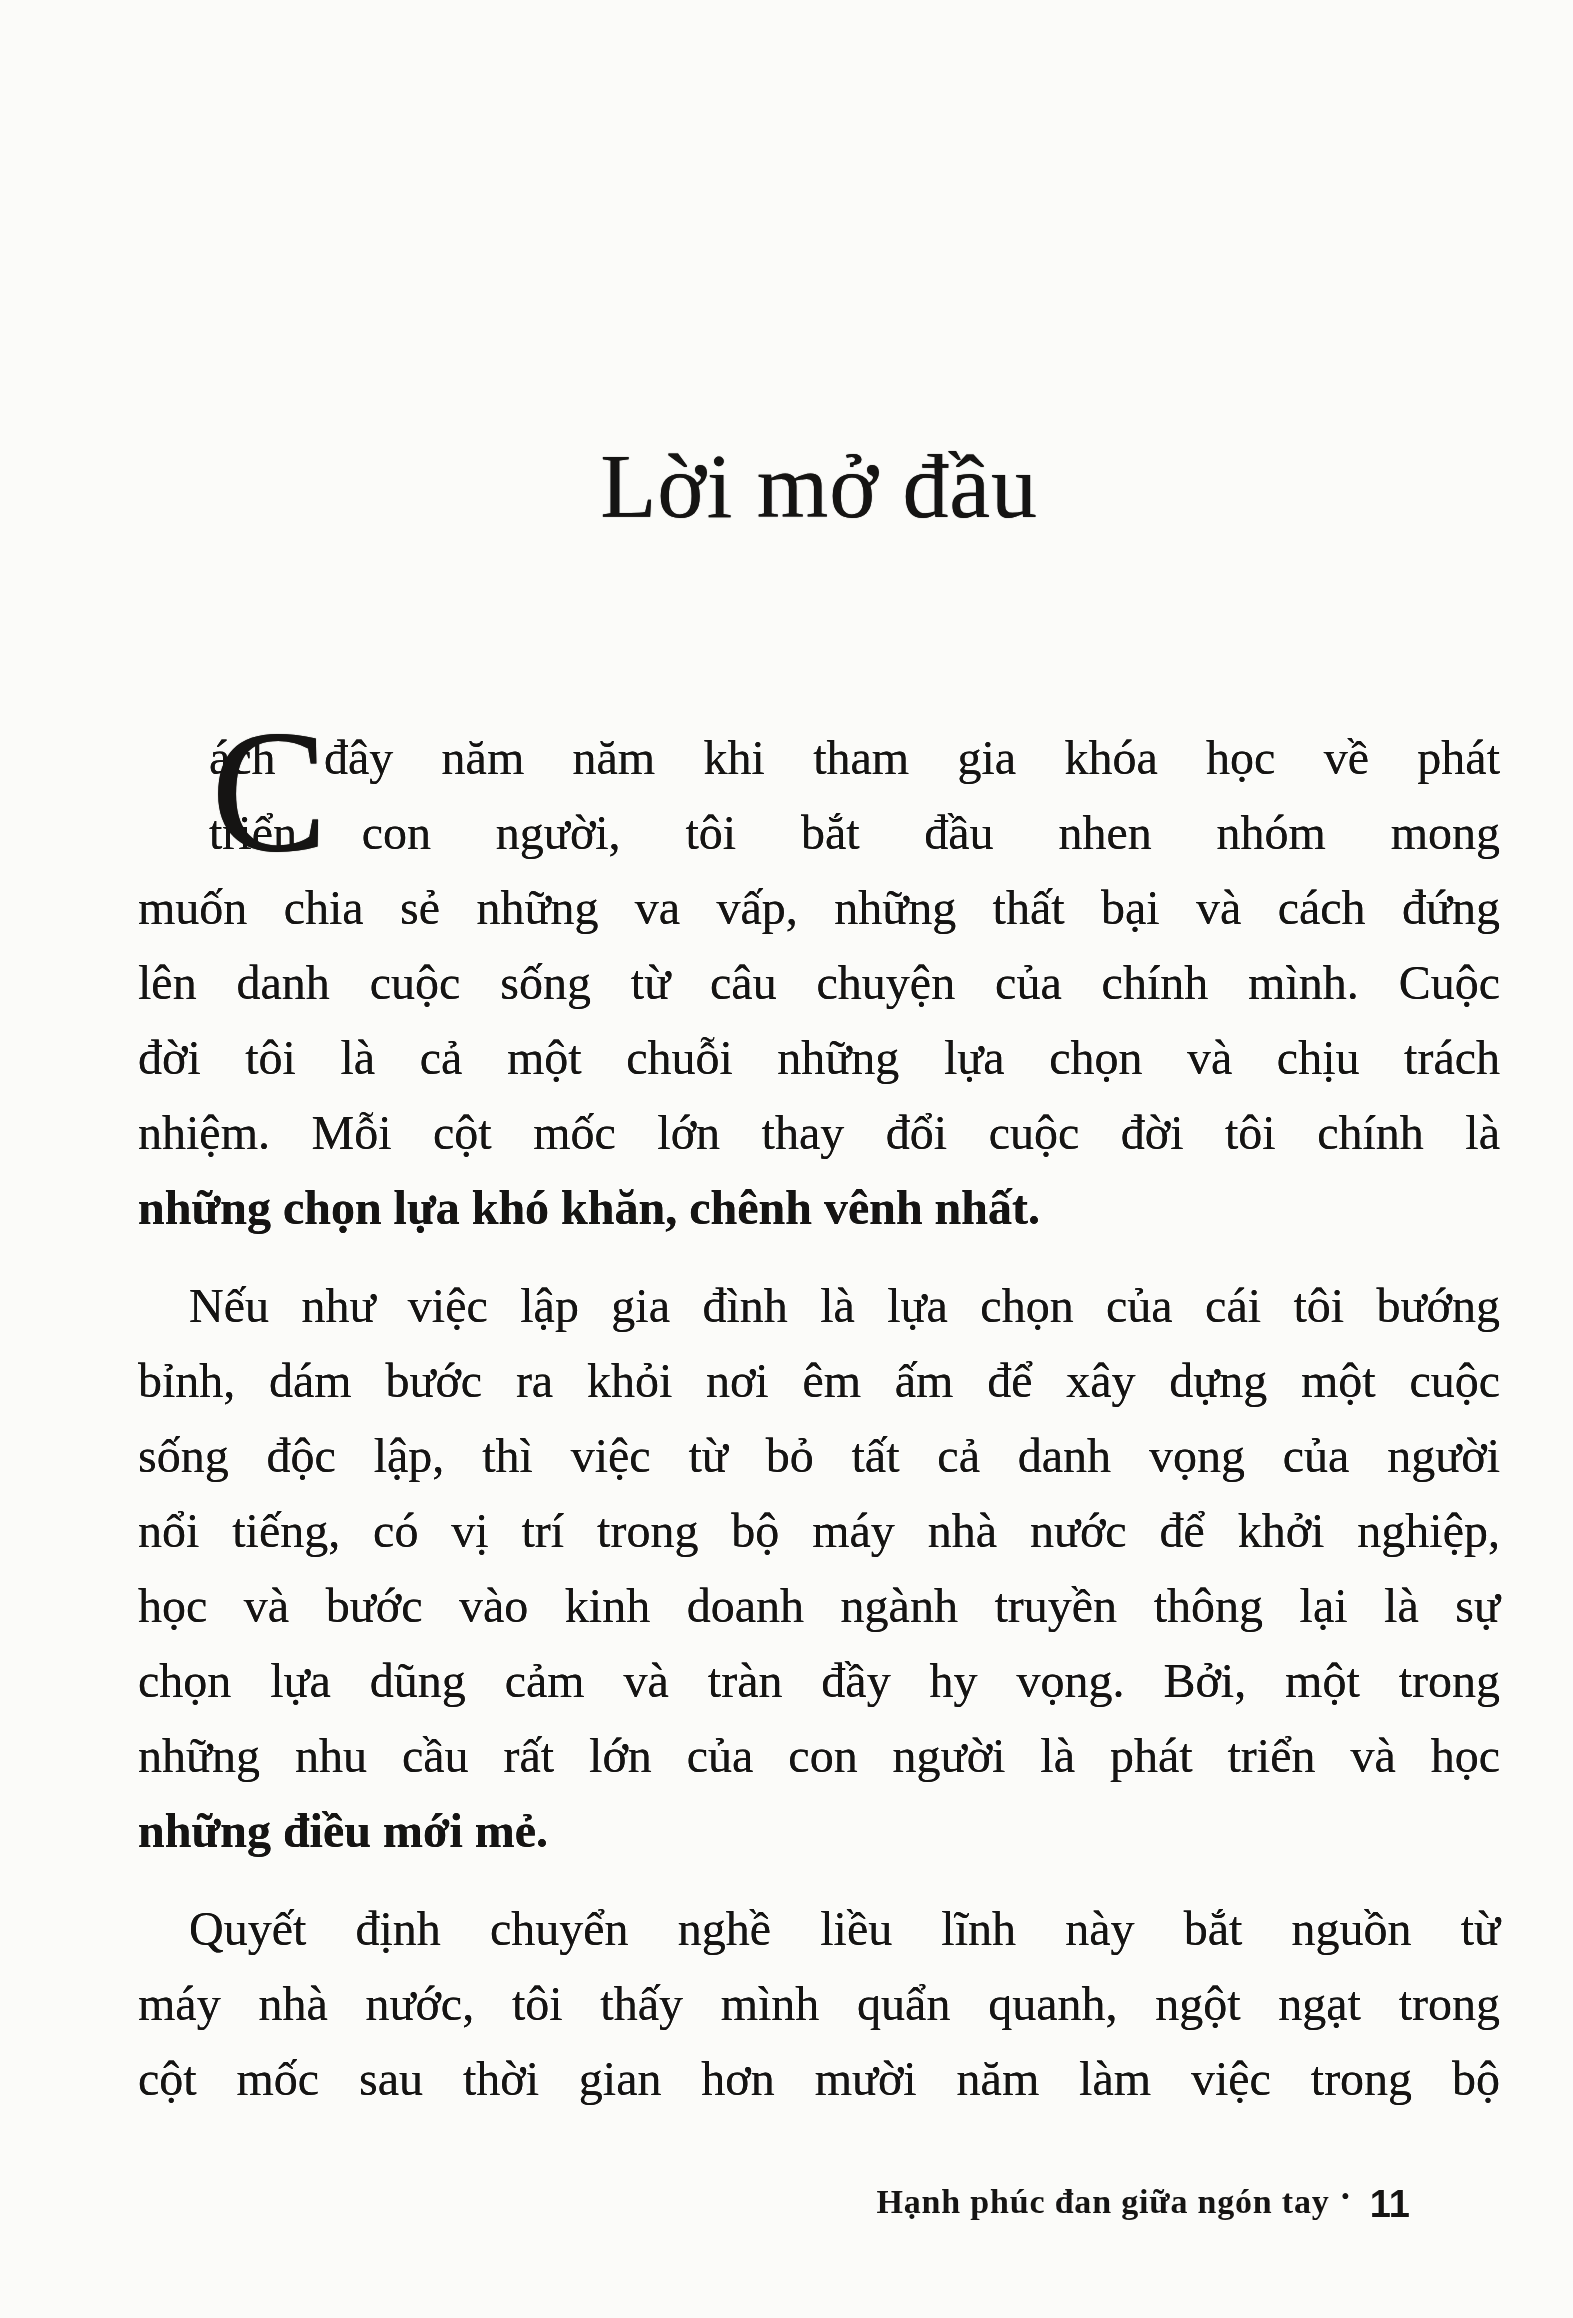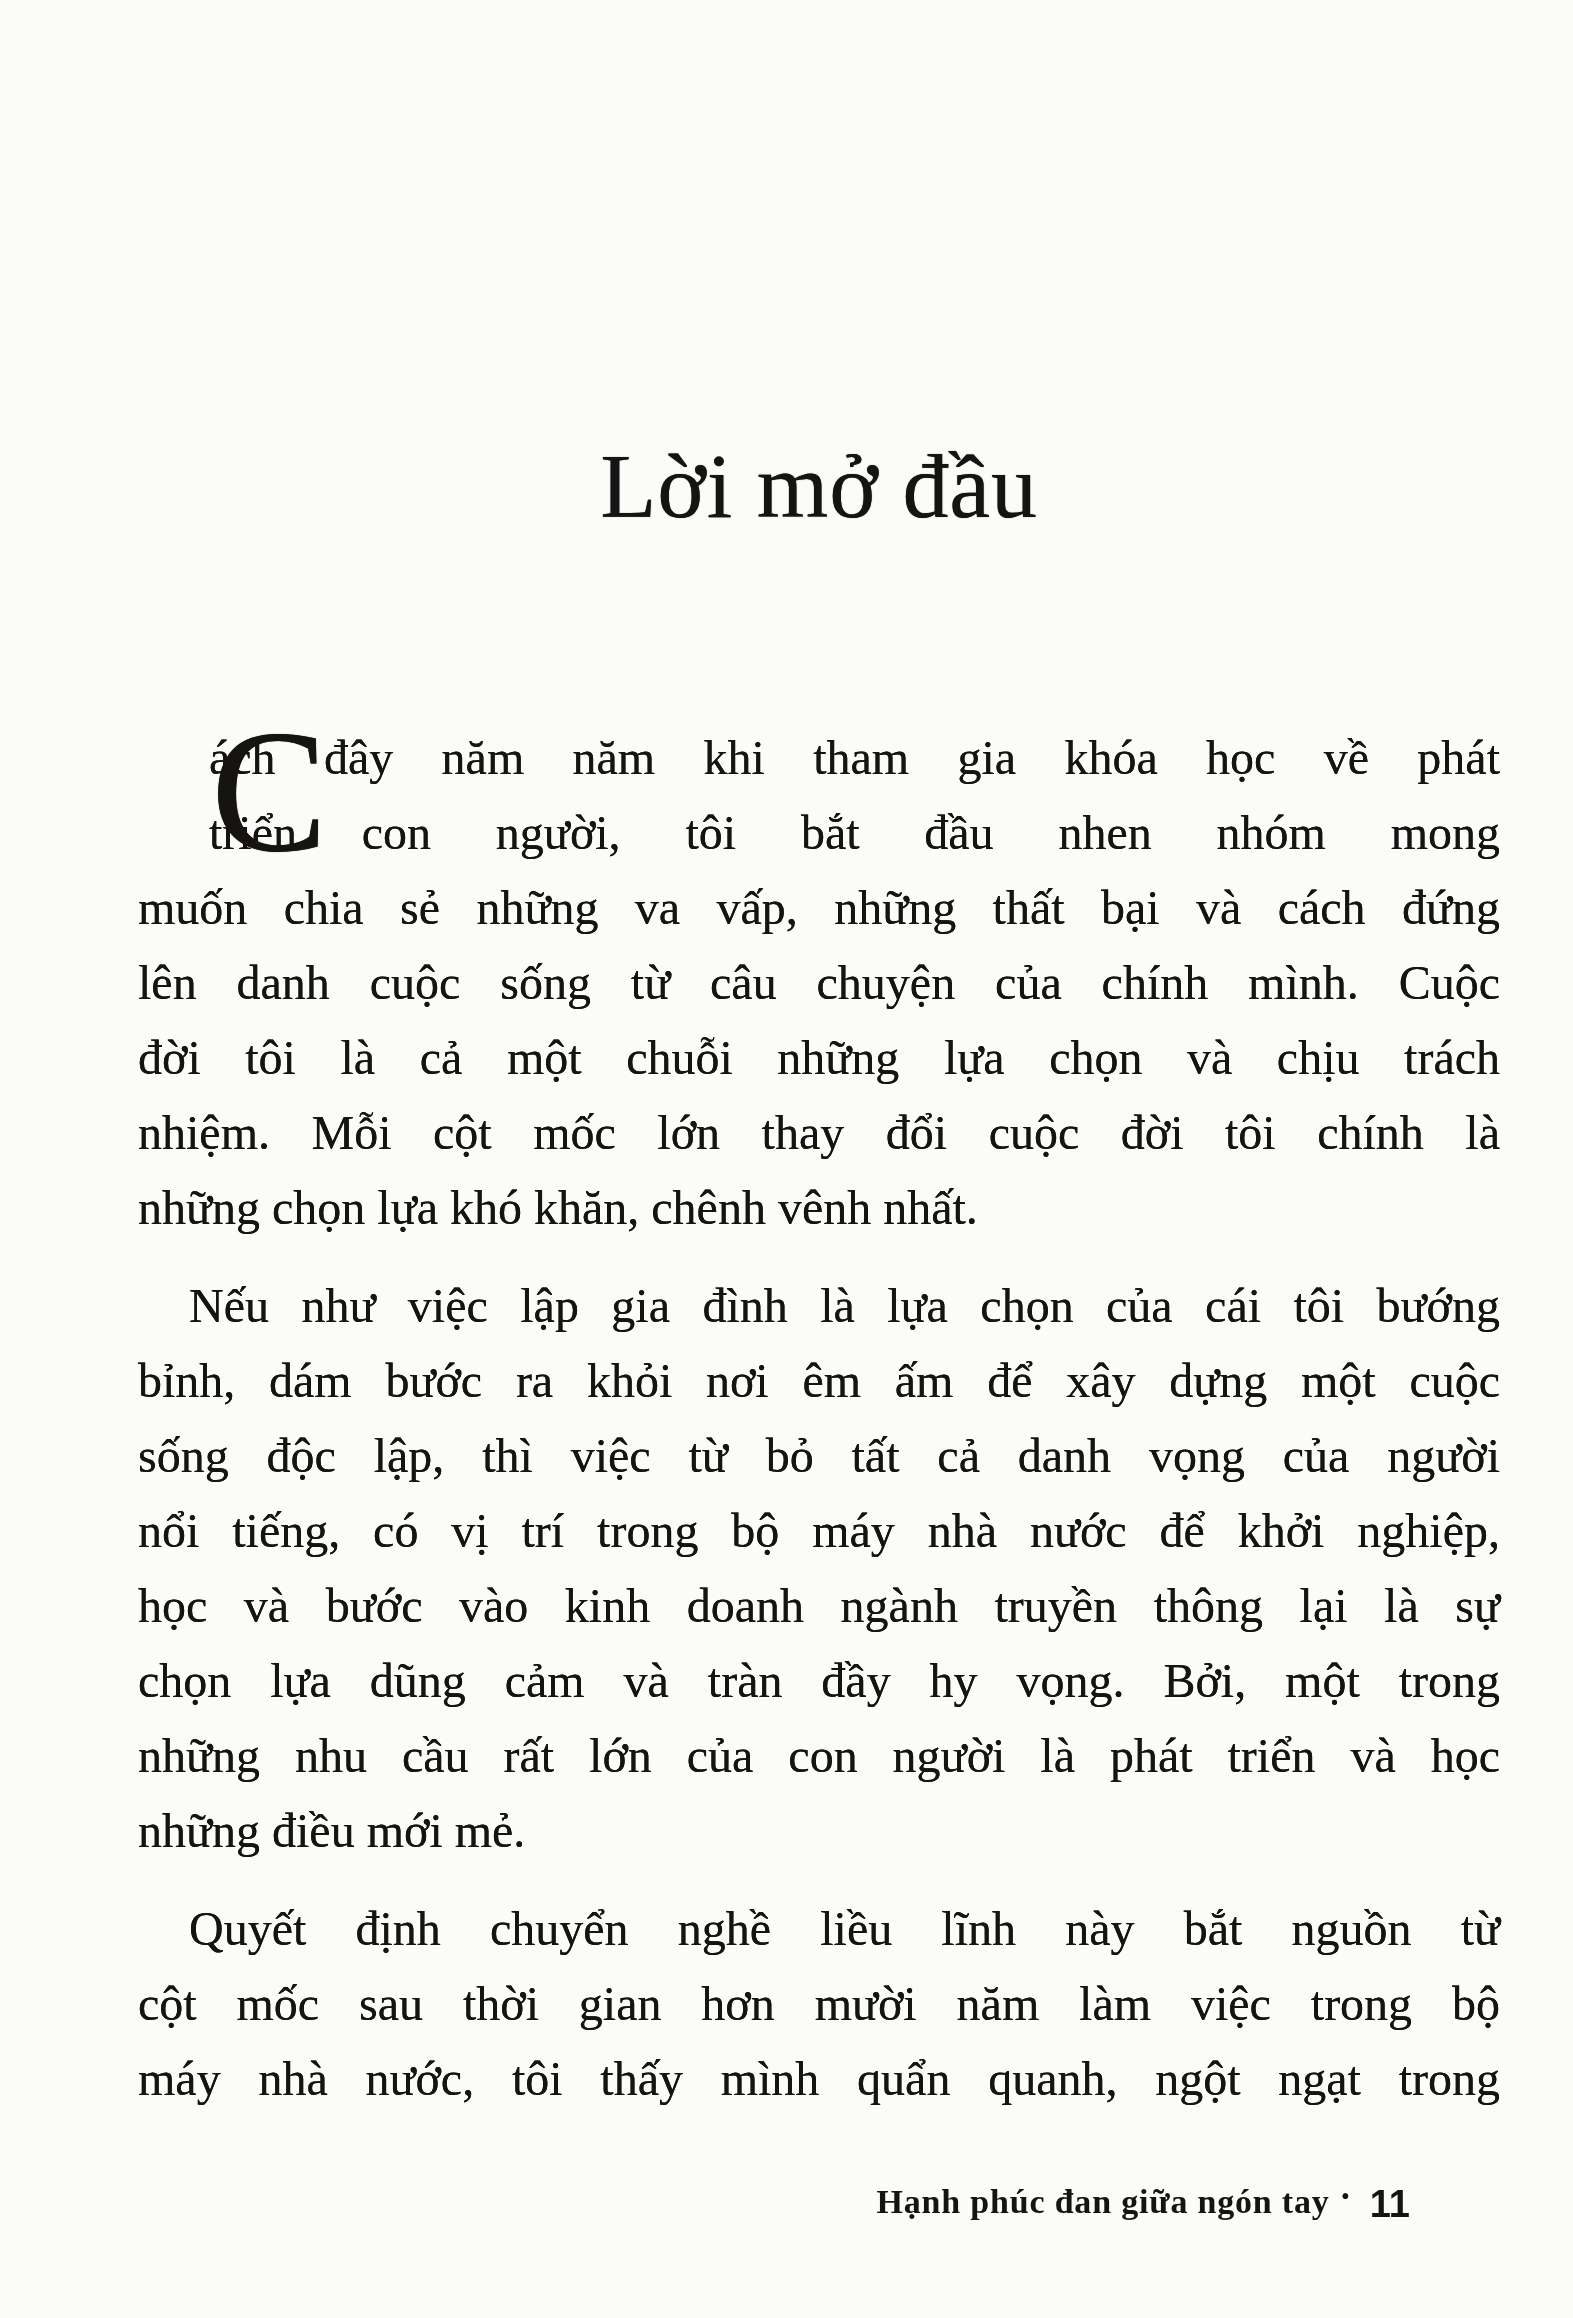--- a/index.html
+++ b/index.html
@@ -35,20 +35,21 @@
   }
   .paragraph { margin: 0; }
   .paragraph + .paragraph { margin-top: 23px; }
   .line {
     text-align: justify;
     text-align-last: justify;
   }
   .line.last {
     text-align: center;
     text-align-last: left;
+    font-weight: bold;
   }
   .line.indent { padding-left: 51px; }
   .line.dropline { margin-left: 71px; }
   .drop-cap {
     position: absolute;
     left: 73px;
     top: -16.5px;
     font-size: 175px;
     line-height: 175px;
     font-weight: 400;
@@ -105,22 +106,22 @@
       <div class="line">sống độc lập, thì việc từ bỏ tất cả danh vọng của người</div>
       <div class="line">nổi tiếng, có vị trí trong bộ máy nhà nước để khởi nghiệp,</div>
       <div class="line">học và bước vào kinh doanh ngành truyền thông lại là sự</div>
       <div class="line">chọn lựa dũng cảm và tràn đầy hy vọng. Bởi, một trong</div>
       <div class="line">những nhu cầu rất lớn của con người là phát triển và học</div>
       <div class="line last">những điều mới mẻ.</div>
     </div>
 
     <div class="paragraph">
       <div class="line indent">Quyết định chuyển nghề liều lĩnh này bắt nguồn từ</div>
+      <div class="line">máy nhà nước, tôi thấy mình quẩn quanh, ngột ngạt trong</div>
       <div class="line">cột mốc sau thời gian hơn mười năm làm việc trong bộ</div>
-      <div class="line">máy nhà nước, tôi thấy mình quẩn quanh, ngột ngạt trong</div>
     </div>
 
   </div>
 
   <div class="footer">
     <span class="book-title">Hạnh phúc đan giữa ngón tay</span>
     <span class="bullet">•</span>
     <span class="page-number">11</span>
   </div>
 

